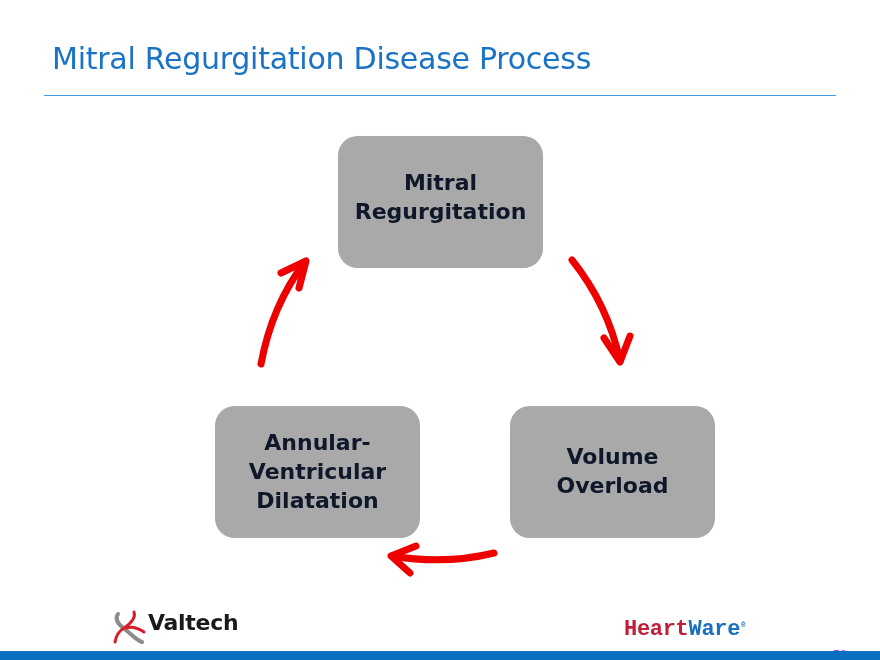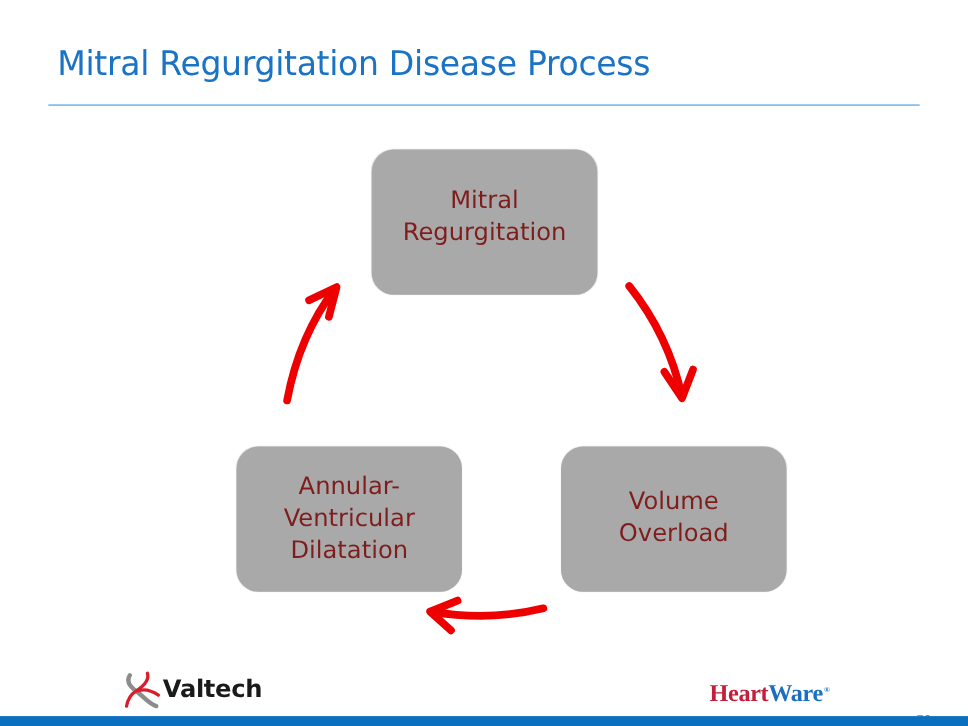--- a/index.html
+++ b/index.html
@@ -20,46 +20,46 @@
       background: #3a9ae0;
     }
     .node {
       position: absolute; width: 205px; height: 132px;
       background: #a9a9a9; border-radius: 20px;
       display: flex; align-items: center; justify-content: center;
       text-align: center;
       box-shadow: 0 0 1px rgba(0,0,0,0.15);
     }
     .node-label {
-      font-family: "DejaVu Sans", sans-serif; font-weight: normal;
-      font-size: 22px; line-height: 29px; color: #7f1d1d;
+      font-family: "DejaVu Sans", sans-serif; font-weight: bold;
+      font-size: 22px; line-height: 29px; color: #0f172a;
       white-space: pre-line;
     }
     #node-top { left: 338px; top: 136px; }
     #node-right { left: 494px; top: 406px; margin-left: 16px; }
     #node-left { left: 181px; top: 406px; margin-left: 34px; }
     #node-top .node-label { margin-top: -10px; }
     #node-left .node-label { margin-top: -2px; }
     #node-right .node-label { margin-top: -2px; }
     .arrows { position: absolute; left: 0; top: 0; }
     .footer-bar {
       position: absolute; left: 0; top: 651px; width: 880px; height: 9px;
       background: #0b6fc0;
     }
     .valtech {
       position: absolute; left: 112px; top: 610px; height: 34px;
-      display: flex; align-items: center;
+      display: flex; 
     }
     .valtech-text {
       font-family: "DejaVu Sans", sans-serif; font-weight: bold;
       font-size: 22px; color: #1a1a1a; margin-left: 2px; letter-spacing: -0.3px;
     }
     .heartware {
-      position: absolute; left: 645px; top: 617px;
-      font-family: Liberation Serif, serif; font-weight: bold;
+      position: absolute; left: 624px; top: 617px;
+      font-family: Liberation Mono, monospace; font-weight: bold;
       font-size: 22px; letter-spacing: -0.3px; white-space: nowrap;
     }
     .hw-heart { color: #c2203a; }
     .hw-ware { color: #1b6fbf; }
     .hw-reg { font-size: 7px; color: #1b6fbf; vertical-align: super; margin-left: 1px; }
     .page-num {
       position: absolute; left: 833px; top: 648px;
       font-family: "DejaVu Sans", sans-serif; font-size: 11px; color: #8b5cf6;
     }
   </style>

